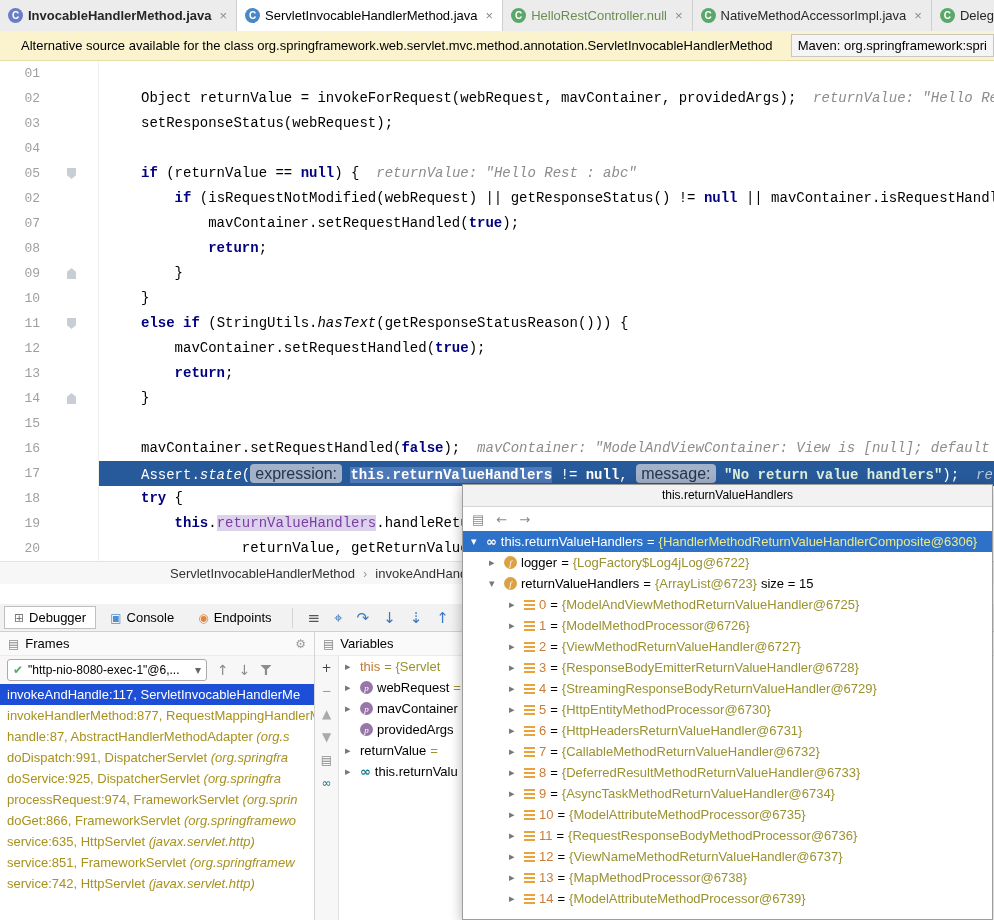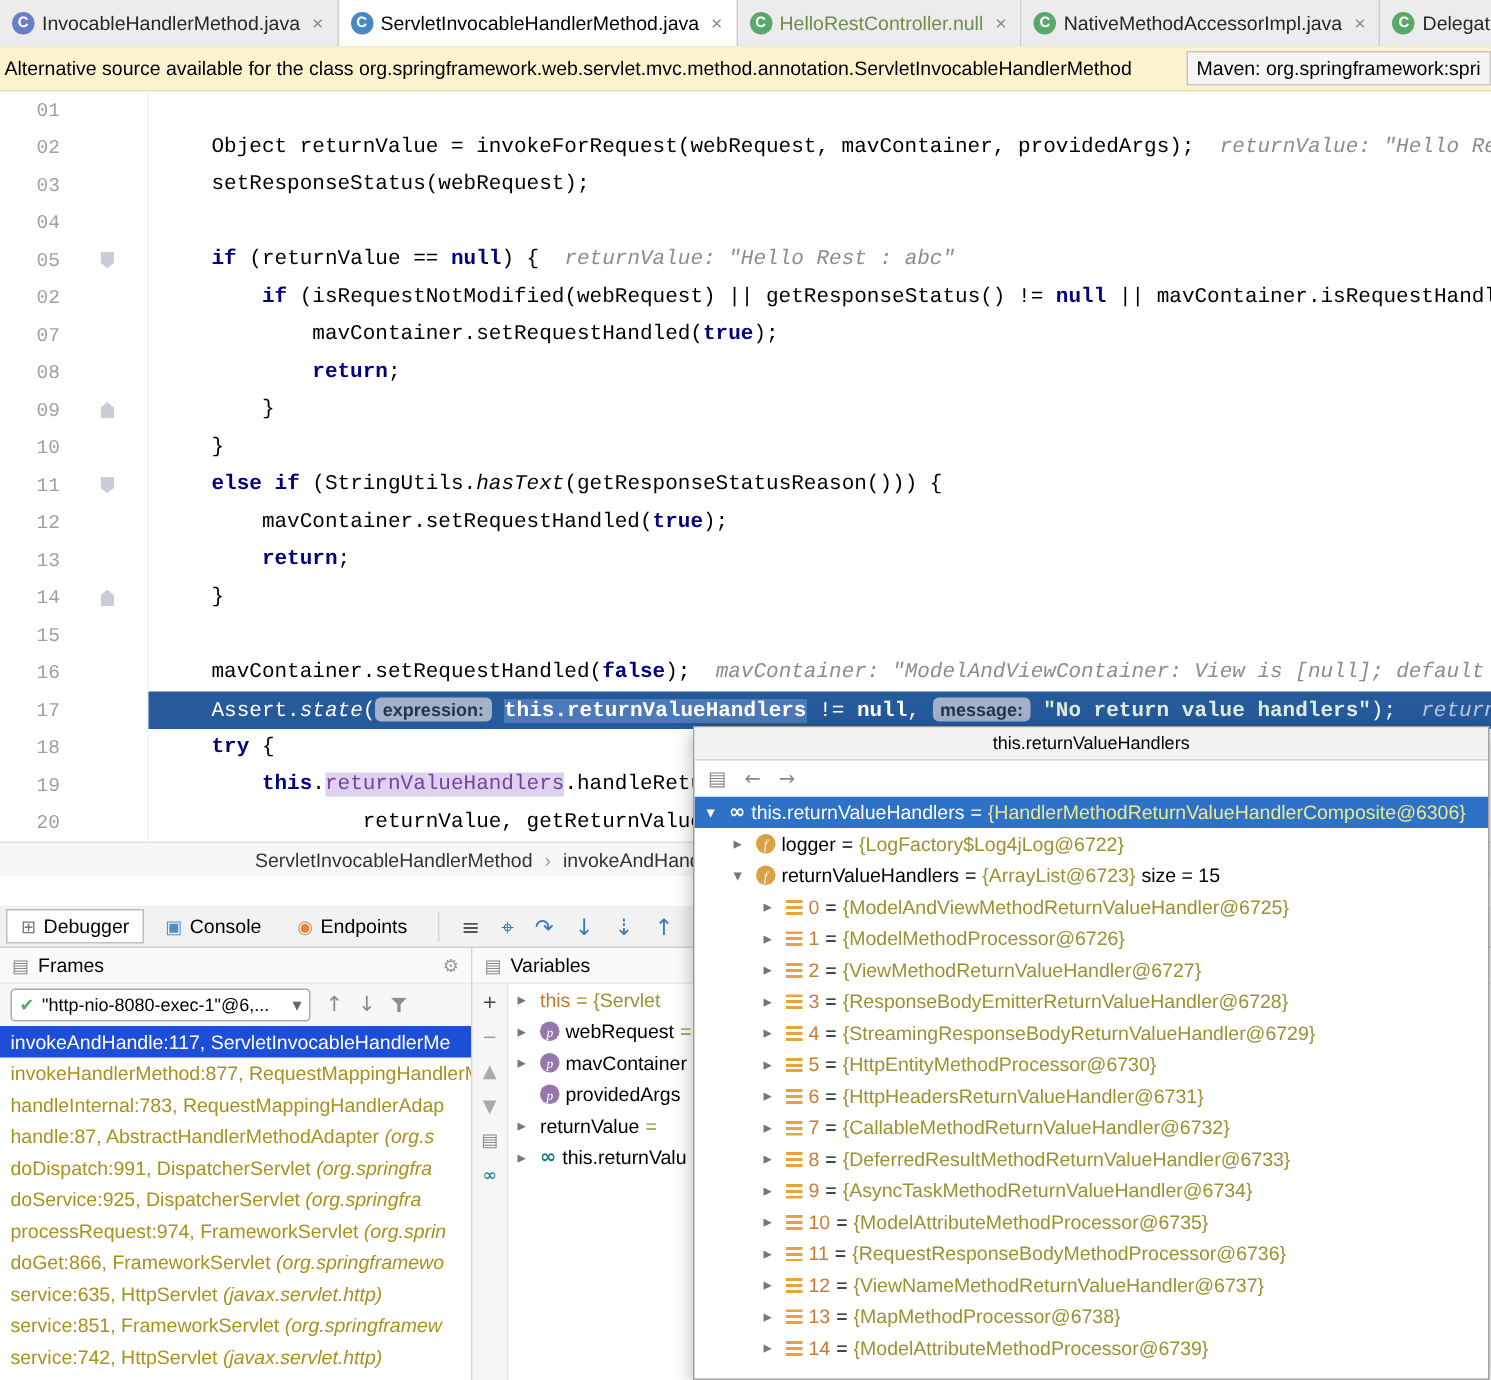--- a/index.html
+++ b/index.html
@@ -12,42 +12,42 @@
   .tab{display:flex;align-items:center;gap:5px;padding:0 9px 0 8px;height:31px;
        border-right:1px solid #CFCFCF;background:#ECECEC;white-space:nowrap;box-sizing:border-box;}
   .tab.active{background:#FFFFFF;}
   .cicon{width:15px;height:15px;border-radius:50%;color:#fff;font-size:10px;font-weight:bold;
          display:flex;align-items:center;justify-content:center;flex:none;}
   .tclose{color:#8A8A8A;font-size:13px;margin-left:3px;cursor:pointer;}
 
   
   .banner{position:absolute;top:31px;left:0;right:0;height:30px;background:#FBF3CE;
           border-bottom:1px solid #E6DCA8;display:flex;align-items:center;overflow:hidden;box-sizing:border-box;}
-  .banner-msg{padding-left:3px;white-space:nowrap;text-align:right;}
+  .banner-msg{padding-left:21px;white-space:nowrap;text-align:right;}
   .banner-action{margin-left:auto;flex:none;border:1px solid #C6C6C6;background:#F5F5F5;
                  padding:3px 6px;white-space:nowrap;}
 
   
   .editor{position:absolute;top:61px;left:0;right:0;height:500px;background:#fff;overflow:hidden;
           font-family:"Liberation Mono","DejaVu Sans Mono",monospace;font-size:14px;}
   .line{display:flex;height:25px;line-height:25px;}
   .gutter{width:99px;flex:none;display:flex;border-right:1px solid #EFEFEF;box-sizing:border-box;}
   .lnum{width:40px;text-align:right;color:#A0A0A0;font-size:13px;flex:none;}
   .gmark{width:57px;padding-left:27px;box-sizing:border-box;display:flex;align-items:center;}
   .mark{display:inline-block;width:9px;height:11px;background:#C9CDD6;}
   .mark.down{clip-path:polygon(50% 100%,0 65%,0 0,100% 0,100% 65%);}
   .mark.up{clip-path:polygon(50% 0,100% 35%,100% 100%,0 100%,0 35%);}
   .code{flex:1;white-space:pre;overflow:hidden;color:#000;}
   .t-k{color:#000080;font-weight:bold;}
   .t-s{color:#008000;font-weight:bold;}
   .t-h{color:#8C8C8C;font-style:italic;}
   .t-i{font-style:italic;}
   .t-f{color:#7A3E9D;background:#DCD2EE;}
-  .t-c{background:#BCC8DC;color:#41546F;border-radius:4px;padding:1px 5px;font-size:12px;
-       font-family:"Liberation Sans",sans-serif;font-weight:bold;}
+  .t-c{background:#BCC8DC;color:#41546F;border-radius:4px;padding:1px 5px;font-size:16px;
+       font-family:"Liberation Sans",sans-serif;}
   .line.exec .code{background:#275A9B;color:#FFFFFF;}
   .line.exec .t-k{color:#FFFFFF;}
   .line.exec .t-s{color:#DCEEDC;}
   .line.exec .t-h{color:#B9C6DC;}
   .line.exec .t-c{background:#A3B1C9;color:#25344C;}
   .line.exec .t-x{background:#4E79B8;font-weight:bold;}
 
   
   .breadcrumbs{position:absolute;top:561px;left:0;right:0;height:23px;background:#F7F7F7;
                border-top:1px solid #E3E3E3;display:flex;align-items:center;gap:8px;
@@ -124,21 +124,21 @@
   .extra{color:#000;}
 </style>
 </head>
 <body>
 
 <div class="app">
 
   <div class="tabbar">
       <div class="tab">
         <span class="cicon" style="background: rgb(106, 126, 199);">C</span>
-        <span class="tlabel" style="color: rgb(38, 38, 38);">InvocableHandlerMethod.java</span>
+        <span class="tlabel" style="color: rgb(38, 38, 38); font-weight: bold;">InvocableHandlerMethod.java</span>
         <span class="tclose">×</span>
       </div>
       <div class="tab active">
         <span class="cicon" style="background: rgb(74, 135, 199);">C</span>
         <span class="tlabel" style="color: rgb(0, 0, 0);">ServletInvocableHandlerMethod.java</span>
         <span class="tclose">×</span>
       </div>
       <div class="tab">
         <span class="cicon" style="background: rgb(89, 168, 105);">C</span>
         <span class="tlabel" style="color: rgb(107, 142, 78);">HelloRestController.null</span>
@@ -356,21 +356,20 @@
             <span class="combo-text">"http-nio-8080-exec-1"@6,...</span>
             <span class="combo-arrow">▾</span>
           </div>
           <span class="arrow-ic">↑</span>
           <span class="arrow-ic">↓</span>
           <span class="funnel"></span>
         </div>
         <div class="frames-list">
             <div class="frame selected"><span>invokeAndHandle:117, ServletInvocableHandlerMe</span></div>
             <div class="frame"><span>invokeHandlerMethod:877, RequestMappingHandlerM</span></div>
-            <div class="frame"><span>handleInternal:783, RequestMappingHandlerAdap</span></div>
             <div class="frame"><span>handle:87, AbstractHandlerMethodAdapter </span><span class="pkg">(org.s</span></div>
             <div class="frame"><span>doDispatch:991, DispatcherServlet </span><span class="pkg">(org.springfra</span></div>
             <div class="frame"><span>doService:925, DispatcherServlet </span><span class="pkg">(org.springfra</span></div>
             <div class="frame"><span>processRequest:974, FrameworkServlet </span><span class="pkg">(org.sprin</span></div>
             <div class="frame"><span>doGet:866, FrameworkServlet </span><span class="pkg">(org.springframewo</span></div>
             <div class="frame"><span>service:635, HttpServlet </span><span class="pkg">(javax.servlet.http)</span></div>
             <div class="frame"><span>service:851, FrameworkServlet </span><span class="pkg">(org.springframew</span></div>
             <div class="frame"><span>service:742, HttpServlet </span><span class="pkg">(javax.servlet.http)</span></div>
           </div>
       </div>

